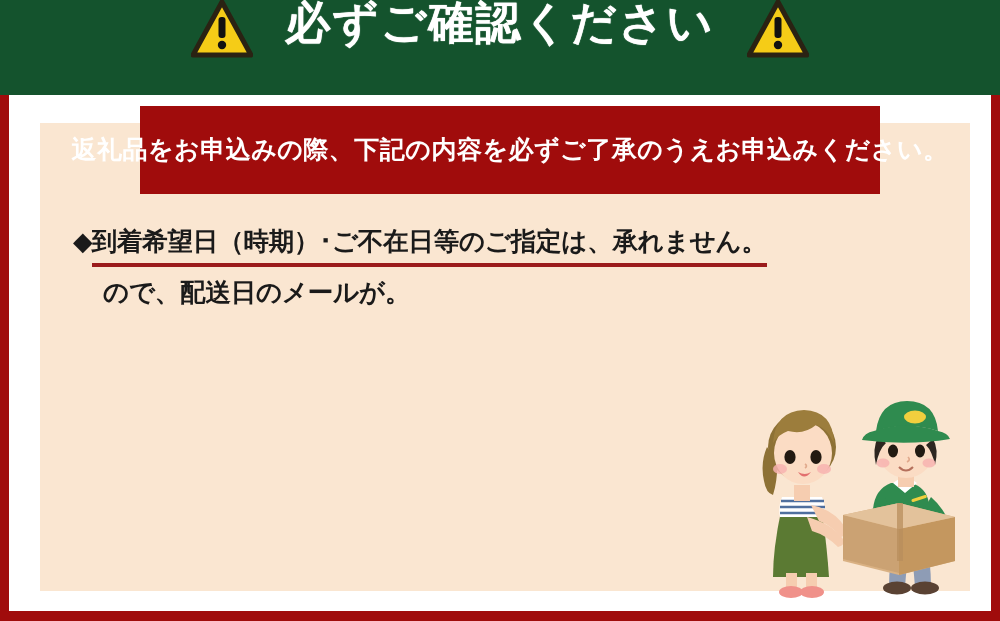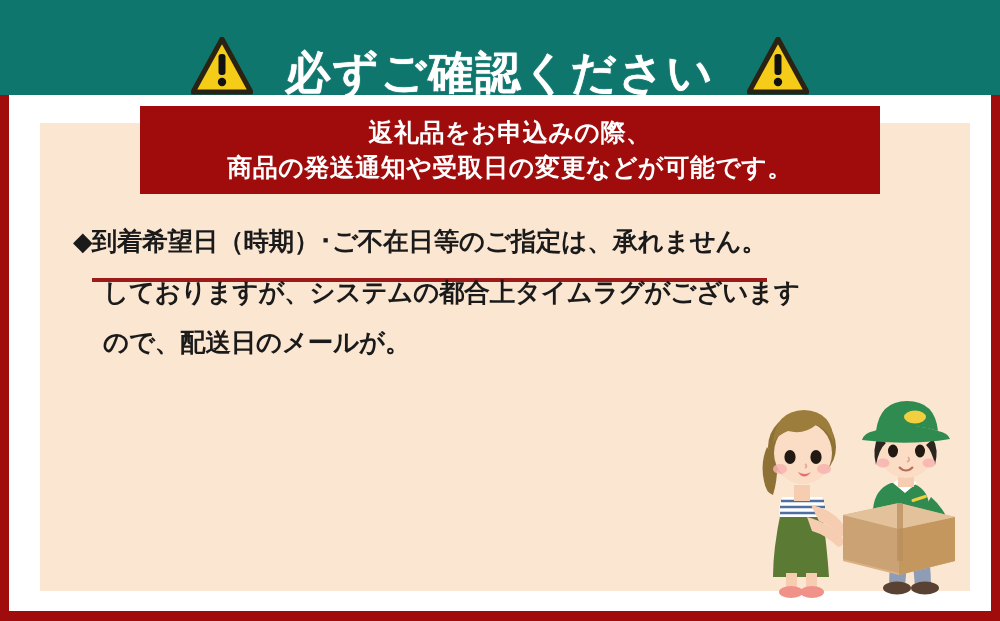--- a/index.html
+++ b/index.html
@@ -24,23 +24,23 @@
     border-right: 9px solid #a00c0c;
   }
 
   
   .header-band {
     position: absolute;
     left: -9px;
     top: 0;
     width: 1000px;
     height: 95px;
-    background: #0f766e;
+    background: #14532d;
     display: flex;
-    align-items: flex-end;
+    align-items: flex-start;
     justify-content: center;
     gap: 32px;
   }
   .header-title {
     color: #ffffff;
     font-size: 45px;
     font-weight: bold;
     letter-spacing: 2px;
     line-height: 1;
     white-space: nowrap;
@@ -75,21 +75,21 @@
 
   
   .sub-banner {
     position: absolute;
     left: 131px;
     top: 106px;
     width: 740px;
     height: 88px;
     background: #a00c0c;
     display: flex;
-    flex-direction: column;
+    flex-direction: row;
     align-items: center;
     justify-content: center;
   }
   .sub-banner-line {
     color: #ffffff;
     font-size: 25px;
     font-weight: bold;
     line-height: 1.42;
     white-space: nowrap;
     letter-spacing: 0.5px;
@@ -113,21 +113,21 @@
     height: 50px;
     white-space: nowrap;
     letter-spacing: -0.2px;
   }
   .tline.indent {
     padding-left: 30px;
   }
   .underline-red {
     display: inline-block;
     border-bottom: 4px solid #9b1b1b;
-    padding-bottom: 17px;
+    padding-bottom: 2px;
     line-height: 40px;
   }
   .hl-green {
     background: #3e8063;
     color: #f3d108;
     padding: 2px 1px 3px 1px;
   }
   .diamond {
     letter-spacing: -1px;
   }
@@ -162,36 +162,33 @@
       <rect x="27.5" y="17" width="7" height="21" rx="3" fill="#111111"></rect>
       <circle cx="31" cy="45" r="4.2" fill="#111111"></circle>
     </svg>
 
   </div>
 
   <div class="panel"></div>
 
   <div class="sub-banner">
     <div class="sub-banner-line">返礼品をお申込みの際、</div>
-    <div class="sub-banner-line">商品の発送通知や受取日の変更などが可能です。</div>
+    <div class="sub-banner-line">下記の内容を必ずご了承のうえお申込みください。</div>
   </div>
 
   <div class="body-text">
 
     <div class="para">
       <div class="tline">
         <span class="diamond">◆</span><span class="underline-red">到着希望日（時期）･ご不在日等のご指定は、承れません。</span>
       </div>
     </div>
 
 
     <div class="para">
-      <div class="tline indent">
-        <span>しておりますが、システムの都合上タイムラグがございます</span>
-      </div>
       <div class="tline indent">
         <span>ので、配送日のメールが。</span>
       </div>
     </div>
 
   </div>
 
   <svg class="illus" viewBox="0 0 246 226">
 
     <g>

